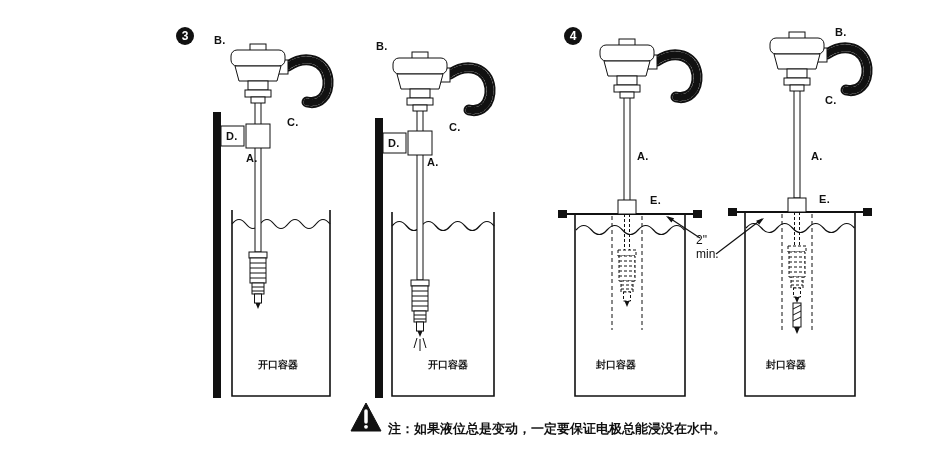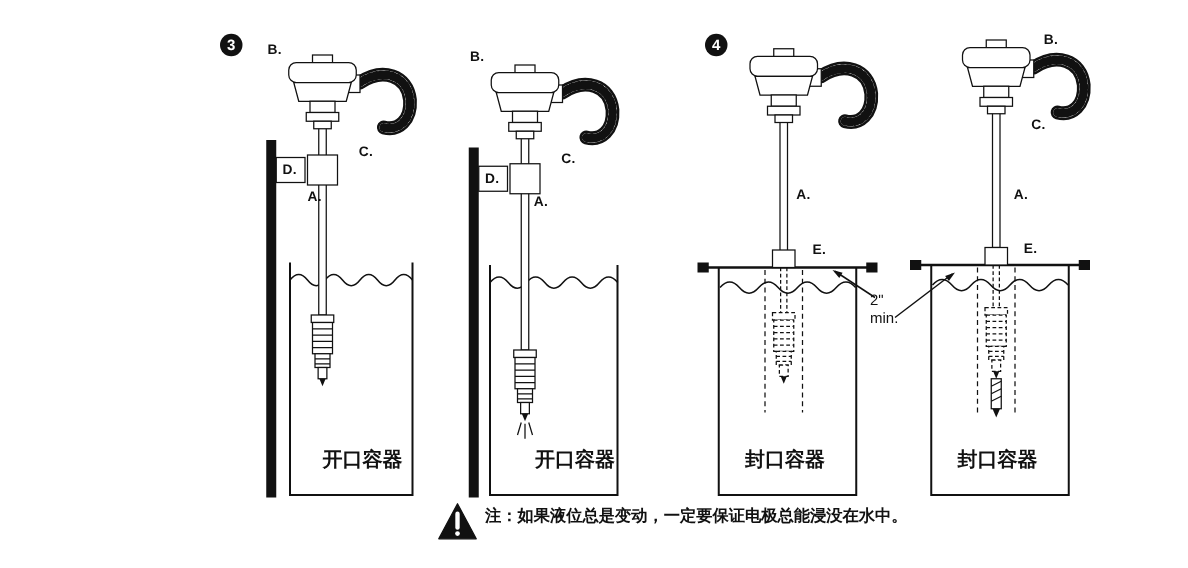--- a/index.html
+++ b/index.html
@@ -9,21 +9,21 @@
     font-family:"Liberation Sans","DejaVu Sans",sans-serif; color:#111;
   }
   .canvas { position:absolute; left:0; top:0; width:950px; height:454px; }
   svg.art { position:absolute; left:0; top:0; }
   .lbl { position:absolute; font-size:11px; font-weight:bold; letter-spacing:.3px; }
   .badge {
     position:absolute; width:18px; height:18px; border-radius:50%;
     background:#111; color:#fff; font-size:12px; font-weight:bold;
     text-align:center; line-height:18px;
   }
-  .cn { position:absolute; font-size:16px; font-weight:bold; }
+  .cn { position:absolute; font-size:10px; font-weight:bold; }
   .min-note { position:absolute; font-size:12px; line-height:1.2; }
   .note-text { position:absolute; font-size:13px; font-weight:bold; }
 </style>
 </head>
 <body>
 
 <div class="canvas">
 
   <svg class="art" width="950" height="454" viewBox="0 0 950 454">
     <defs>
@@ -189,15 +189,15 @@
   <div class="lbl" style="left:825px; top:94px">C.</div>
   <div class="lbl" style="left:811px; top:150px">A.</div>
   <div class="lbl" style="left:819px; top:193px">E.</div>
   <div class="cn" style="left:766px; top:358px">封口容器</div>
 
   <div class="min-note" style="left:696px; top:233px">
     <div>2"</div>
     <div>min.</div>
   </div>
 
-  <div class="note-text" style="left:388px; top:404px">注：如果液位总是变动，一定要保证电极总能浸没在水中。</div>
+  <div class="note-text" style="left:388px; top:420px">注：如果液位总是变动，一定要保证电极总能浸没在水中。</div>
 
 </div>
 
 </body></html>

